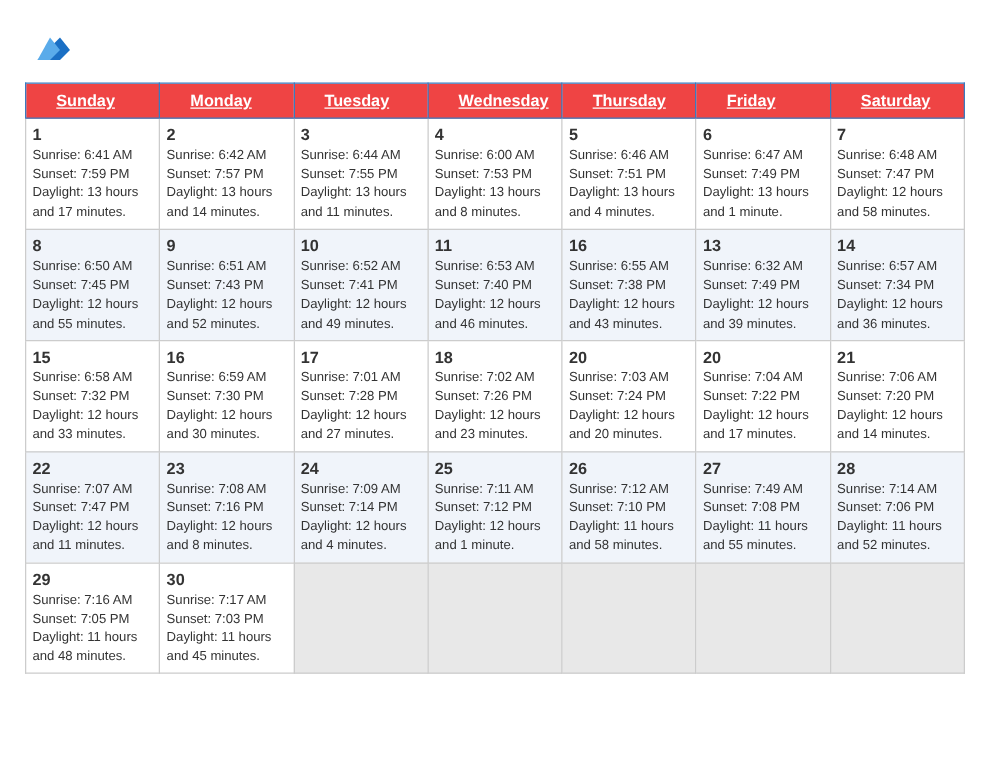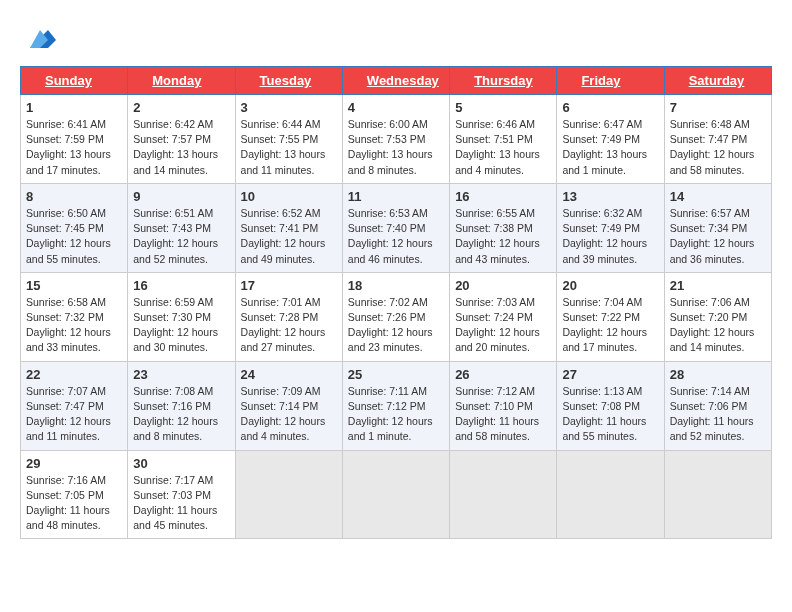--- a/index.html
+++ b/index.html
@@ -352,21 +352,21 @@
           <div class="day-info">
             <div>Sunrise: 7:12 AM</div>
             <div>Sunset: 7:10 PM</div>
             <div>Daylight: 11 hours</div>
             <div>and 58 minutes.</div>
           </div>
         </td>
         <td>
           <span class="day-num">27</span>
           <div class="day-info">
-            <div>Sunrise: 1:13 AM</div>
+            <div>Sunrise: 7:49 AM</div>
             <div>Sunset: 7:08 PM</div>
             <div>Daylight: 11 hours</div>
             <div>and 55 minutes.</div>
           </div>
         </td>
         <td>
           <span class="day-num">28</span>
           <div class="day-info">
             <div>Sunrise: 7:14 AM</div>
             <div>Sunset: 7:06 PM</div>

